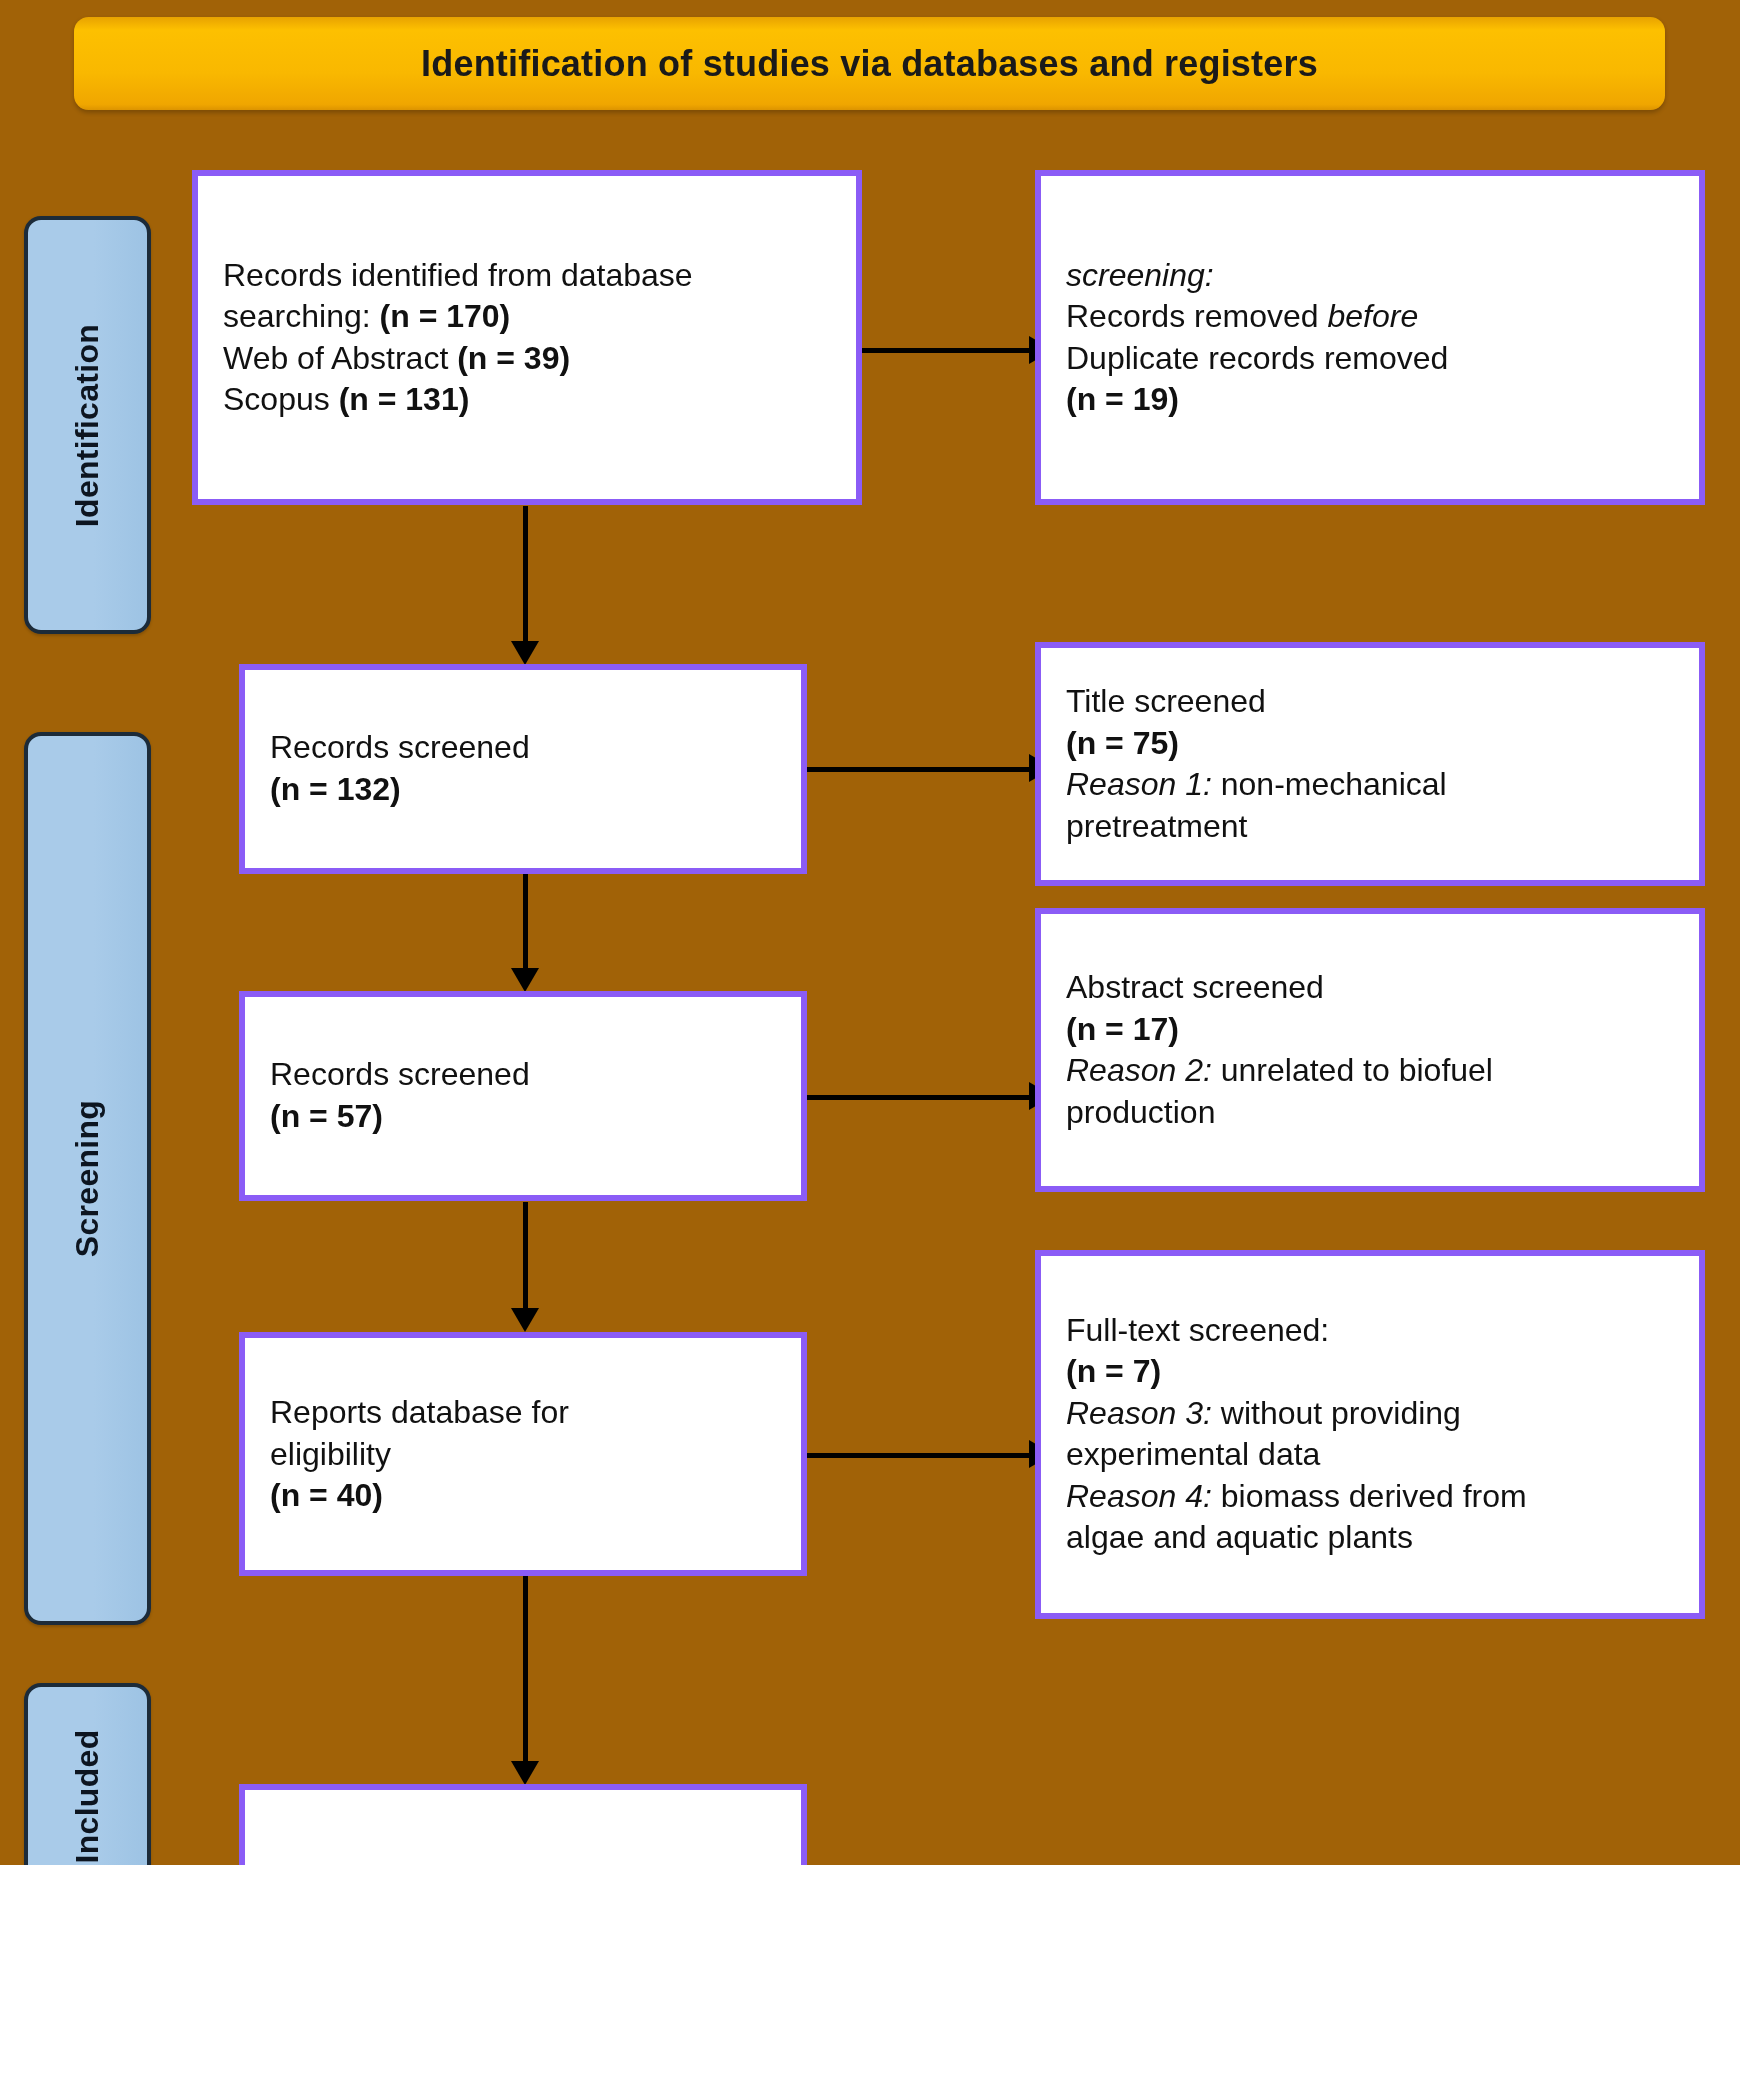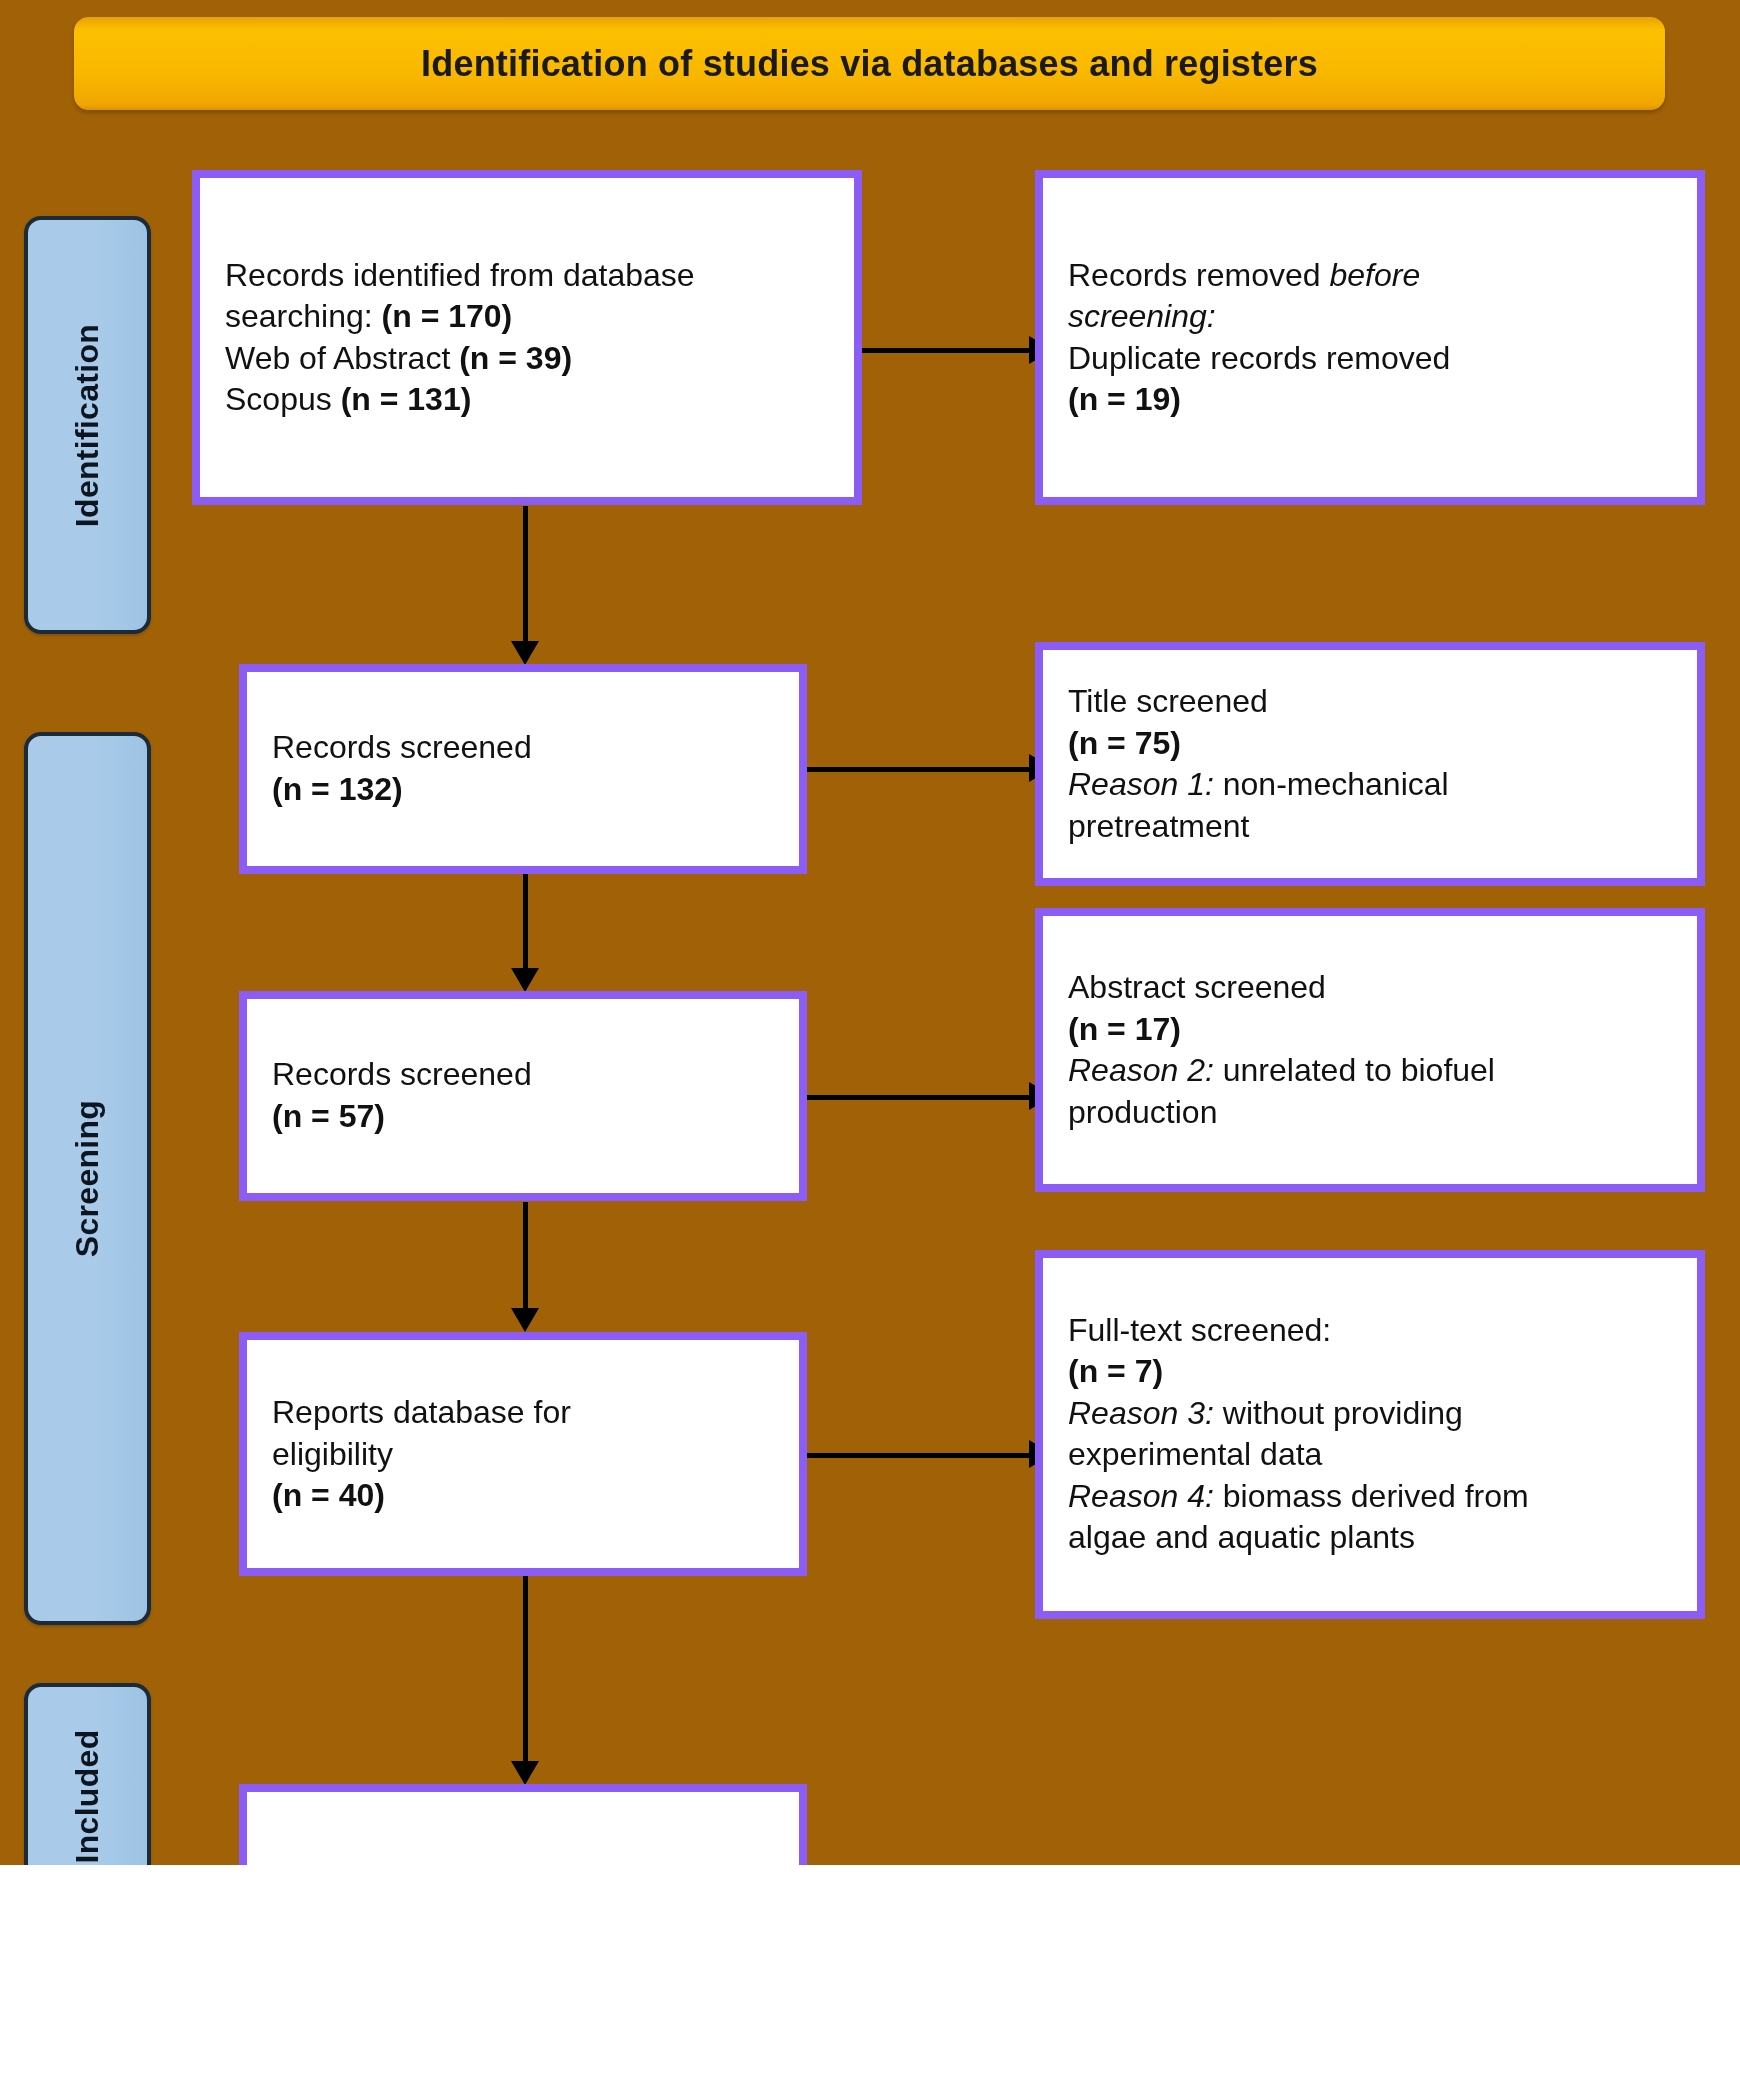--- a/index.html
+++ b/index.html
@@ -63,21 +63,21 @@
     font-weight: bold;
     color: #0d1520;
     letter-spacing: 0.3px;
   }
 
   
   .fbox {
     position: absolute;
     box-sizing: border-box;
     background: #ffffff;
-    border: 8px solid #8b5cf6;
+    border: 6px solid #8b5cf6;
     padding: 0;
   }
   .fbox-inner {
     position: absolute;
     left: 25px;
     right: 11.4px;
     font-size: 32px;
     line-height: 1.30;
     color: #111111;
   }
@@ -145,22 +145,22 @@
       <span class="ln"><span>Web  of Abstract </span><b class="n">(n = 39)</b></span>
       <span class="ln"><span>Scopus </span><b class="n">(n = 131)</b></span>
     </div>
   </div>
 
   <div class="hline" style="left:862px; top:348px; width:170px;"></div>
   <div class="arrow-right" style="left:1029px; top:336px;"></div>
 
   <div class="fbox" style="left:1035px; top:170px; width:670px; height:335px;">
     <div class="fbox-inner vmid">
+      <span class="ln"><i class="rs">screening:</i></span>
       <span class="ln"><span>Records removed </span><i class="rs">before</i></span>
-      <span class="ln"><i class="rs">screening:</i></span>
       <span class="ln">Duplicate records removed</span>
       <span class="ln"><b class="n">(n = 19)</b></span>
     </div>
   </div>
 
   <div class="vline" style="left:523px; top:506px; height:142px;"></div>
   <div class="arrow-down" style="left:511px; top:641px;"></div>
 
   <div class="fbox" style="left:239px; top:664px; width:568px; height:210px;">
     <div class="fbox-inner vmid">

